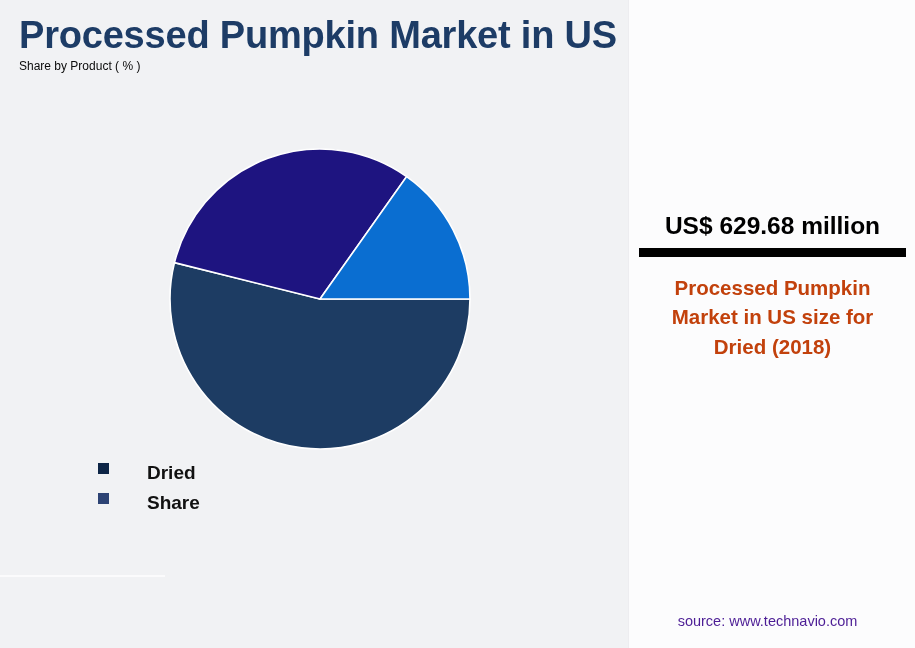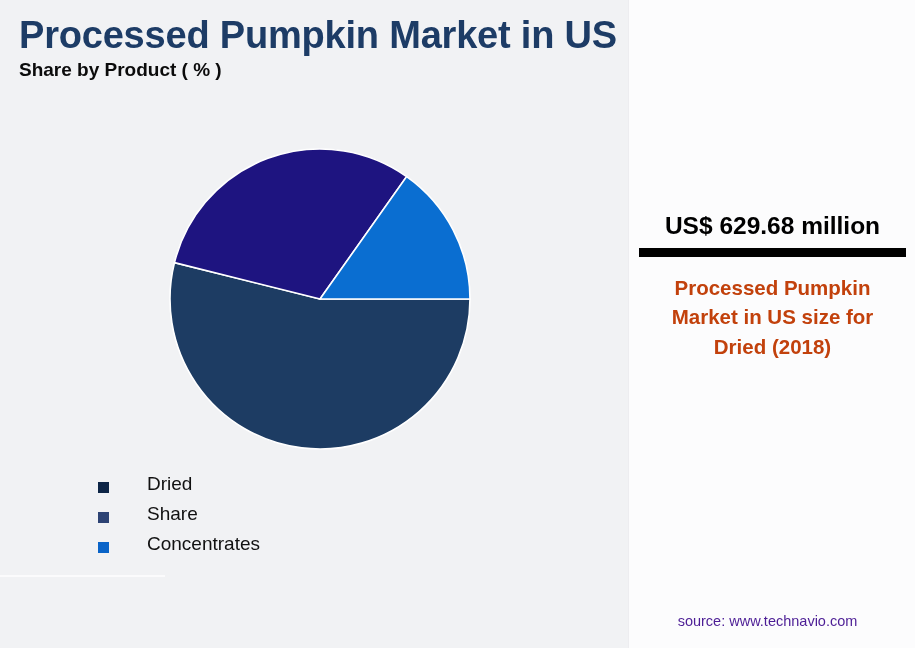--- a/index.html
+++ b/index.html
@@ -37,22 +37,22 @@
     font-weight: bold;
     color: #1e3d६6;
     color: #1d3c66;
     letter-spacing: -0.2px;
     white-space: nowrap;
   }
   #chart-subtitle {
     position: absolute;
     left: 19px;
     top: 59px;
-    font-size: 19px;
-    font-weight: bold;
+    font-size: 12px;
+    font-weight: normal;
     color: #0b0b0b;
     white-space: nowrap;
     text-align: center;
   }
 
   #pie-wrap {
     position: absolute;
     left: 0px;
     top: 0px;
     width: 627px;
@@ -61,22 +61,23 @@
 
   
   #legend {
     position: absolute;
     left: 98px;
     top: 463px;
     width: 330px;
   }
   .legend-row {
     display: flex;
-    align-items: flex-end;
+    align-items: flex-start;
     height: 30px;
+    font-weight: bold;
   }
   .legend-swatch {
     width: 11px;
     height: 11px;
     flex: 0 0 auto;
   }
   .legend-label {
     margin-left: 38px;
     font-size: 19px;
     color: #111111;
@@ -164,24 +165,20 @@
 
     <div id="legend">
       <div class="legend-row">
         <span class="legend-swatch" style="background: rgb(13, 37, 70);"></span>
         <span class="legend-label">Dried</span>
       </div>
       <div class="legend-row">
         <span class="legend-swatch" style="background: rgb(45, 67, 116);"></span>
         <span class="legend-label">Share</span>
       </div>
-      <div class="legend-row">
-        <span class="legend-swatch" style="background: rgb(10, 100, 200);"></span>
-        <span class="legend-label">Concentrates</span>
-      </div>
     </div>
 
     <div id="bottom-rule"></div>
   </div>
 
   <div id="right-panel">
 
     <div id="kpi-block">
       <div id="kpi-value">US$ 629.68 million</div>
       <div id="kpi-rule" style="background: rgb(0, 0, 0);"></div>

